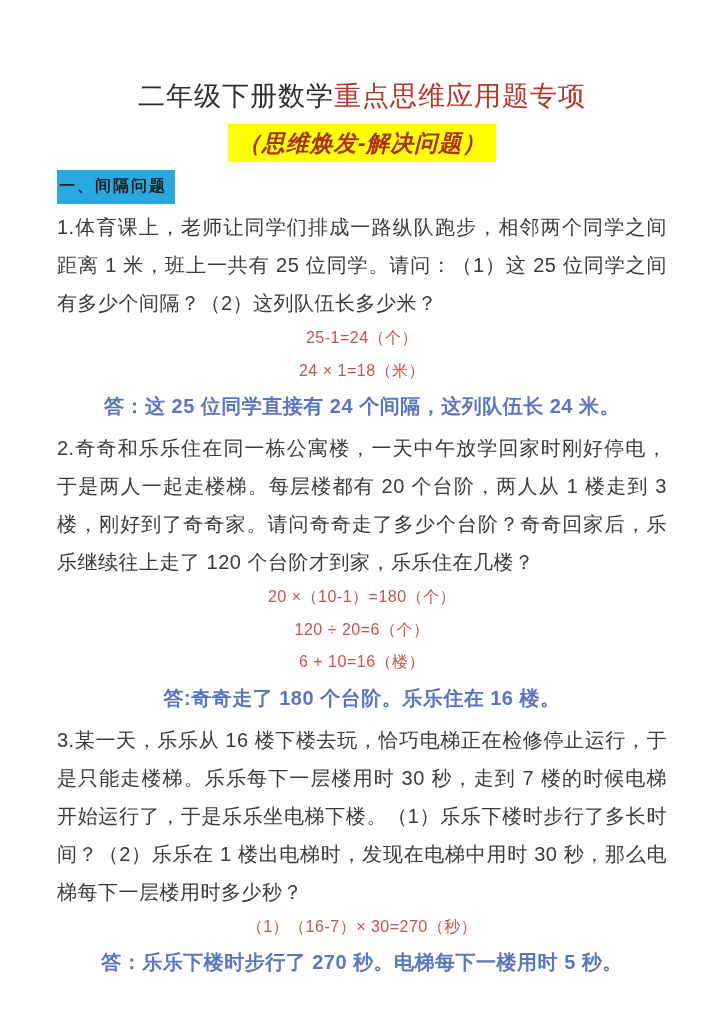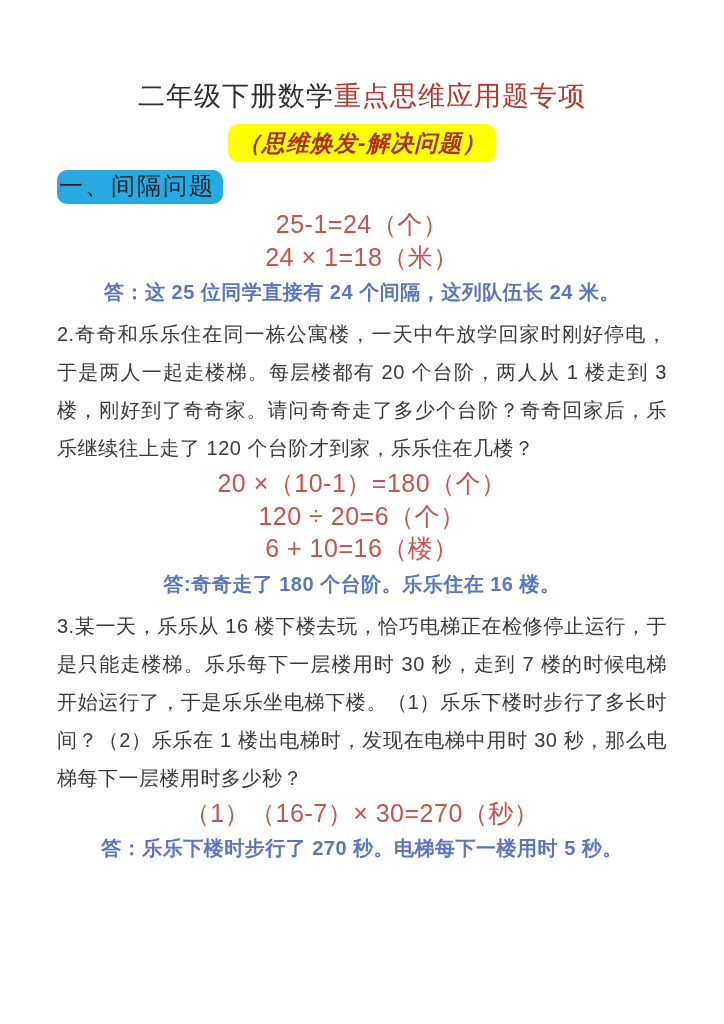--- a/index.html
+++ b/index.html
@@ -1,15 +1,15 @@
 <!DOCTYPE html>
 <html><head>
 <meta charset="utf-8">
 <style>
-  * { margin: 0; padding: 0; box-sizing: border-box; border-radius: 10px; }
+  * { margin: 0; padding: 0; box-sizing: border-box; }
   html, body { width: 724px; height: 1024px; }
   body {
     background: #ffffff;
     font-family: "Liberation Sans", "DejaVu Sans", sans-serif;
     color: #3a3a3a;
     overflow: hidden;
   }
   .page {
     width: 724px;
     height: 1024px;
@@ -42,36 +42,36 @@
     font-style: italic;
   }
   .section-row {
     margin-top: 7px;
     line-height: 30px;
   }
   .section {
     display: inline-block;
     background: #29a9e1;
     color: #1c1c1c;
-    font-size: 24px;
-    font-weight: 400;
+    font-size: 16px;
+    font-weight: 700;
     letter-spacing: 2px;
     padding: 1px 8px 3px 2px;
   }
   .problem { margin-top: 4px; }
   .ptext {
     font-size: 20px;
     line-height: 38px;
     text-align: justify;
     color: #3a3a3a;
     letter-spacing: 0.5px;
   }
   .formula {
     text-align: center;
-    font-size: 25px;
+    font-size: 16px;
     line-height: 32.5px;
     color: #c9534b;
     letter-spacing: 0.5px;
   }
   .answer {
     text-align: center;
     font-size: 20px;
     line-height: 37px;
     color: #5b76c0;
     letter-spacing: 0.5px;
@@ -89,20 +89,21 @@
   <div class="subtitle-row">
     <span class="subtitle">（思维焕发-解决问题）</span>
   </div>
 
   <div class="section-row">
     <span class="section">一、间隔问题</span>
   </div>
 
   <div id="problems">
       <div class="problem">
+        <p class="ptext">1.体育课上，老师让同学们排成一路纵队跑步，相邻两个同学之间距离 1 米，班上一共有 25 位同学。请问：（1）这 25 位同学之间有多少个间隔？（2）这列队伍长多少米？</p>
         <div class="formula">25-1=24（个）</div>
         <div class="formula">24 × 1=18（米）</div>
         <div class="answer">答：这 25 位同学直接有 24 个间隔，这列队伍长 24 米。</div>
       </div>
       <div class="problem">
         <p class="ptext">2.奇奇和乐乐住在同一栋公寓楼，一天中午放学回家时刚好停电，于是两人一起走楼梯。每层楼都有 20 个台阶，两人从 1 楼走到 3 楼，刚好到了奇奇家。请问奇奇走了多少个台阶？奇奇回家后，乐乐继续往上走了 120 个台阶才到家，乐乐住在几楼？</p>
         <div class="formula">20 ×（10-1）=180（个）</div>
         <div class="formula">120 ÷ 20=6（个）</div>
         <div class="formula">6 + 10=16（楼）</div>
         <div class="answer">答:奇奇走了 180 个台阶。乐乐住在 16 楼。</div>

